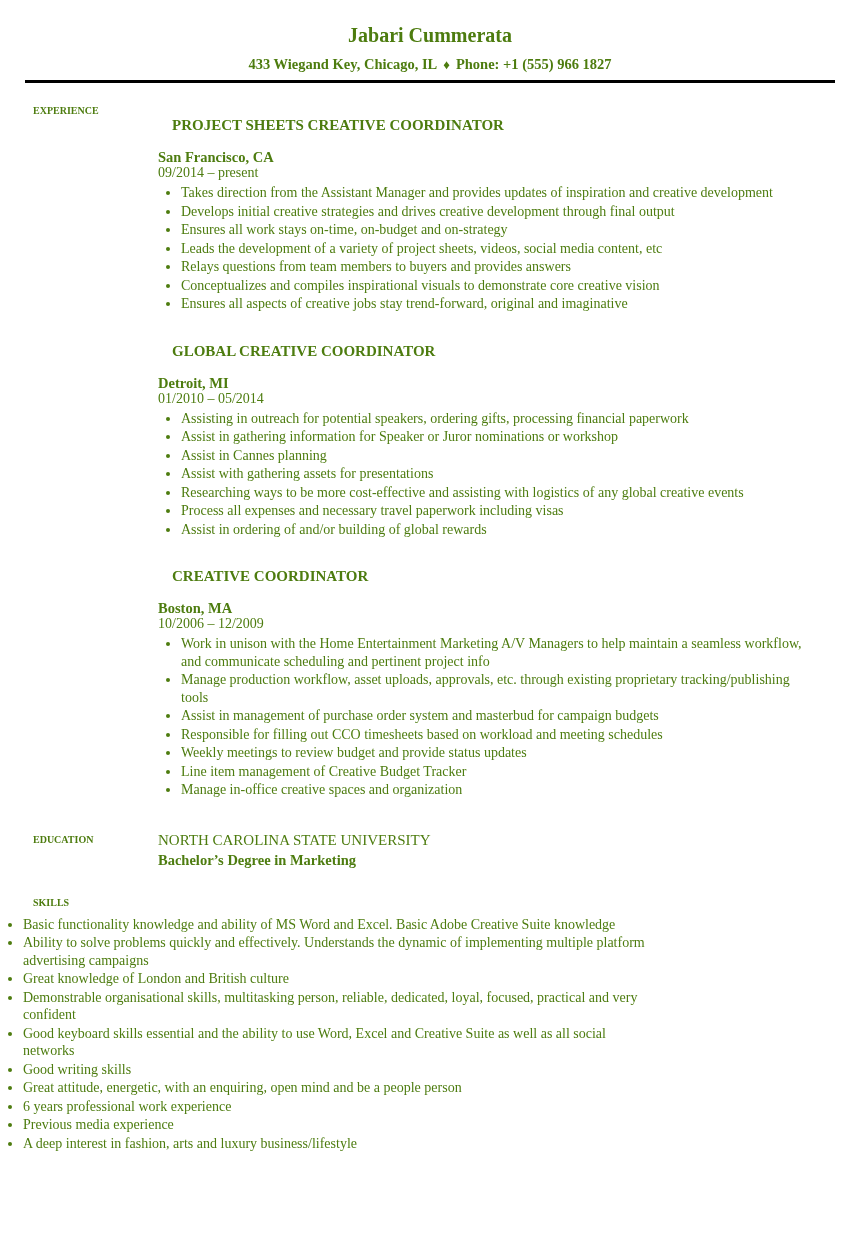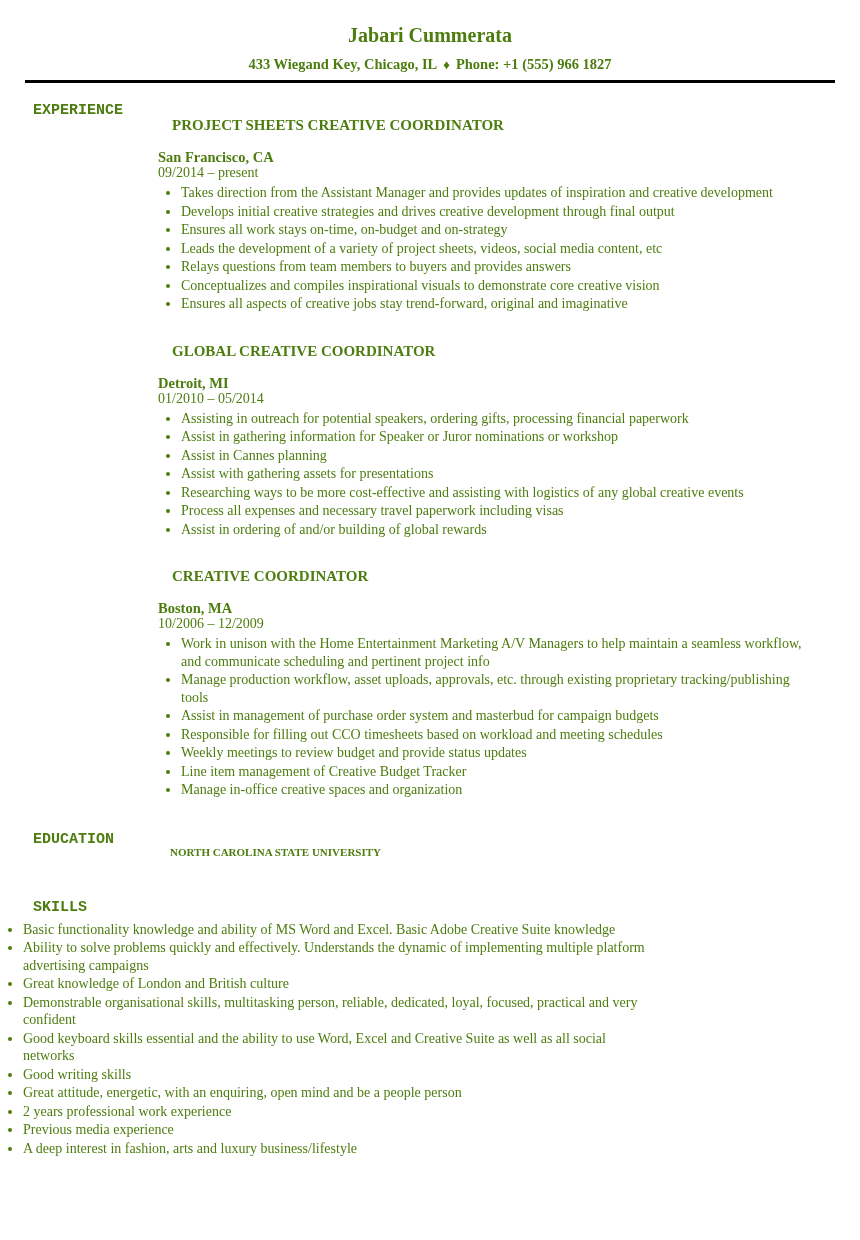--- a/index.html
+++ b/index.html
@@ -34,25 +34,24 @@
   }
   
   .section { display: flex; margin-top: 18px; }
   .section-edu { margin-top: 30px; }
   .section-skills { margin-top: 24px; flex-direction: column; }
   .section-label {
     flex: none;
     width: 125px;
     padding-left: 33px;
     box-sizing: content-box;
-    font-size: 15px;
+    font-size: 10px;
     font-weight: bold;
     line-height: 20px;
     white-space: nowrap;
-    font-family: Liberation Mono, monospace;
   }
   .section-content { flex: none; width: 652px; }
   
   .job + .job { margin-top: 28px; }
   .job-title {
     font-size: 15px;
     font-weight: bold;
     line-height: 20px;
     margin: 14px;
   }
@@ -68,24 +67,24 @@
   ul.bullets {
     margin: 3px 0 0 0;
     padding: 0 0 0 22px;
     list-style: disc outside;
     font-size: 14px;
     line-height: 17.5px;
   }
   ul.bullets li { padding: 0; margin: 1px; }
   
   .school {
-    font-size: 11px;
-    font-weight: bold;
+    font-size: 15px;
+    font-weight: normal;
     line-height: 20px;
-    margin: 12px;
+    margin: 0;
   }
   .degree {
     font-size: 14.5px;
     font-weight: bold;
     line-height: 17px;
     margin-top: 2px;
   }
 </style>
 </head>
 <body>
@@ -152,35 +151,36 @@
           </ul>
       </div>
 
     </div>
   </div>
 
   <div class="section section-edu">
     <div class="section-label">EDUCATION</div>
     <div class="section-content">
       <div class="school">NORTH CAROLINA STATE UNIVERSITY</div>
+      <div class="degree">Bachelor’s Degree in Marketing</div>
     </div>
   </div>
 
   <div class="section section-skills">
     <div class="section-label">SKILLS</div>
     <div class="section-content">
       <ul class="bullets">
 
       <li>Basic functionality knowledge and ability of MS Word and Excel. Basic Adobe Creative Suite knowledge</li>
           <li>Ability to solve problems quickly and effectively. Understands the dynamic of implementing multiple platform advertising campaigns</li>
           <li>Great knowledge of London and British culture</li>
           <li>Demonstrable organisational skills, multitasking person, reliable, dedicated, loyal, focused, practical and very confident</li>
           <li>Good keyboard skills essential and the ability to use Word, Excel and Creative Suite as well as all social networks</li>
           <li>Good writing skills</li>
           <li>Great attitude, energetic, with an enquiring, open mind and be a people person</li>
-          <li>2 years professional work experience</li>
+          <li>6 years professional work experience</li>
           <li>Previous media experience</li>
           <li>A deep interest in fashion, arts and luxury business/lifestyle</li>
         </ul>
     </div>
   </div>
 
 </div>
 
 </body></html>

